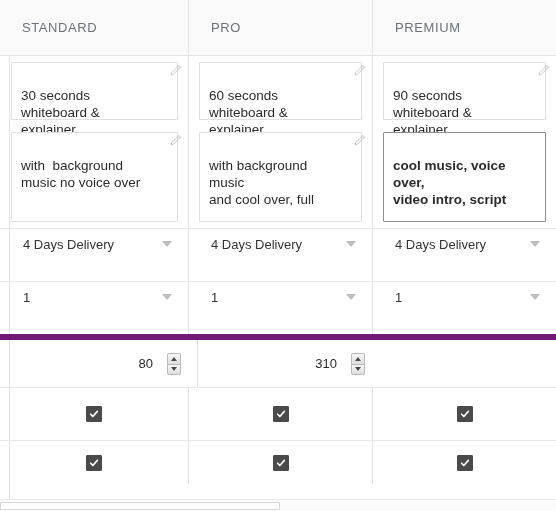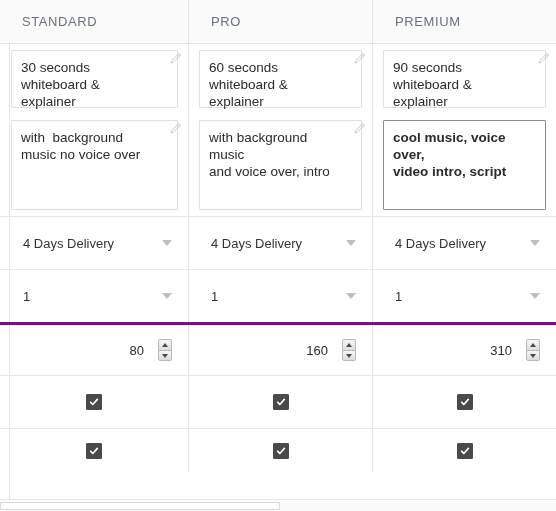--- a/index.html
+++ b/index.html
@@ -34,21 +34,21 @@
     position: relative;
   }
   .col.first { width: 188px; flex: 0 0 188px; }
   .col.last  { width: 184px; flex: 0 0 184px; }
 
   
   .col.sep { border-left: 1px solid #e3e3e3; }
 
   
   .header-row {
-    height: 44px;
+    height: 56px;
     background: #fafafa;
     border-bottom: 1px solid #e3e3e3;
   }
   .header-row .col {
     background: #fafafa;
     display: flex;
     align-items: center;
   }
   .pkg-title {
     font-size: 13px;
@@ -64,21 +64,21 @@
     padding: 6px 10px 6px 10px;
   }
   .col.first .cell-pad { padding-left: 11px; }
 
   .textbox {
     position: relative;
     width: 100%;
     border: 1px solid #e0e0e0;
     background: #ffffff;
     border-radius: 1px;
-    padding: 8px 26px 8px 9px;
+    padding: 24px 26px 8px 9px;
     color: #2b2b2b;
     font-size: 13.5px;
     line-height: 17px;
     white-space: pre-wrap;
   }
   .textbox.focused {
     border: 1px solid #8d8d8d;
     font-weight: bold;
   }
   .tb-title { height: 58px; }
@@ -88,21 +88,21 @@
     position: absolute;
     right: 6px;
     top: 8px;
     width: 13px;
     height: 13px;
     opacity: 0.55;
   }
 
   
   .selrow { height: 53px; border-top: 1px solid #e8e8e8; }
-  .selrow .col { display: flex; align-items: center; }
+  .selrow .col { display: flex; align-items: flex-start; }
   .select {
     position: relative;
     width: 100%;
     margin: 0 10px;
     padding-left: 12px;
     padding-right: 22px;
     height: 30px;
     display: flex;
     align-items: center;
     font-size: 13px;
@@ -119,21 +119,21 @@
     top: 50%;
     transform: translateY(-50%);
     width: 0;
     height: 0;
     border-left: 5px solid transparent;
     border-right: 5px solid transparent;
     border-top: 6px solid #bdbdbd;
   }
 
   
-  .pricerow { height: 53px; border-top: 3px solid #701a75; }
+  .pricerow { height: 53px; border-top: 6px solid #701a75; padding-left: 9px; }
   .pricerow .col { display: flex; align-items: center; }
   .numwrap {
     position: relative;
     width: 100%;
     margin: 0 10px;
     height: 30px;
     display: flex;
     align-items: center;
     justify-content: flex-end;
     padding-right: 34px;
@@ -313,21 +313,21 @@
 music no voice over</div>
           <svg class="pencil-icon" viewBox="0 0 16 16">
             <path d="M12.3 1.7 14.3 3.7 5.4 12.6 2.5 13.5 3.4 10.6z" fill="none" stroke="#9a9a9a" stroke-width="1.2"></path>
             <path d="M11 3 13 5" stroke="#9a9a9a" stroke-width="1.2"></path>
           </svg>
         </div>
       </div>
       <div class="col sep">
         <div class="cell-pad">
           <div class="textbox tb-desc">with background music
-and voice over, intro</div>
+and cool over, full</div>
           <svg class="pencil-icon" viewBox="0 0 16 16">
             <path d="M12.3 1.7 14.3 3.7 5.4 12.6 2.5 13.5 3.4 10.6z" fill="none" stroke="#9a9a9a" stroke-width="1.2"></path>
             <path d="M11 3 13 5" stroke="#9a9a9a" stroke-width="1.2"></path>
           </svg>
         </div>
       </div>
       <div class="col sep last">
         <div class="cell-pad">
           <div class="textbox tb-desc focused">cool music, voice over,
 video intro, script</div>
@@ -384,33 +384,20 @@
           <span class="spinner">
             <span class="spin-btn up">
                 <span class="tri-up"></span>
               </span>
             <span class="spin-btn dn">
                 <span class="tri-dn"></span>
               </span>
           </span>
         </div>
       </div>
-      <div class="col sep">
-        <div class="numwrap">
-          <span class="numval">160</span>
-          <span class="spinner">
-            <span class="spin-btn up">
-                <span class="tri-up"></span>
-              </span>
-            <span class="spin-btn dn">
-                <span class="tri-dn"></span>
-              </span>
-          </span>
-        </div>
-      </div>
       <div class="col sep last">
         <div class="numwrap">
           <span class="numval">310</span>
           <span class="spinner">
             <span class="spin-btn up">
                 <span class="tri-up"></span>
               </span>
             <span class="spin-btn dn">
                 <span class="tri-dn"></span>
               </span>

